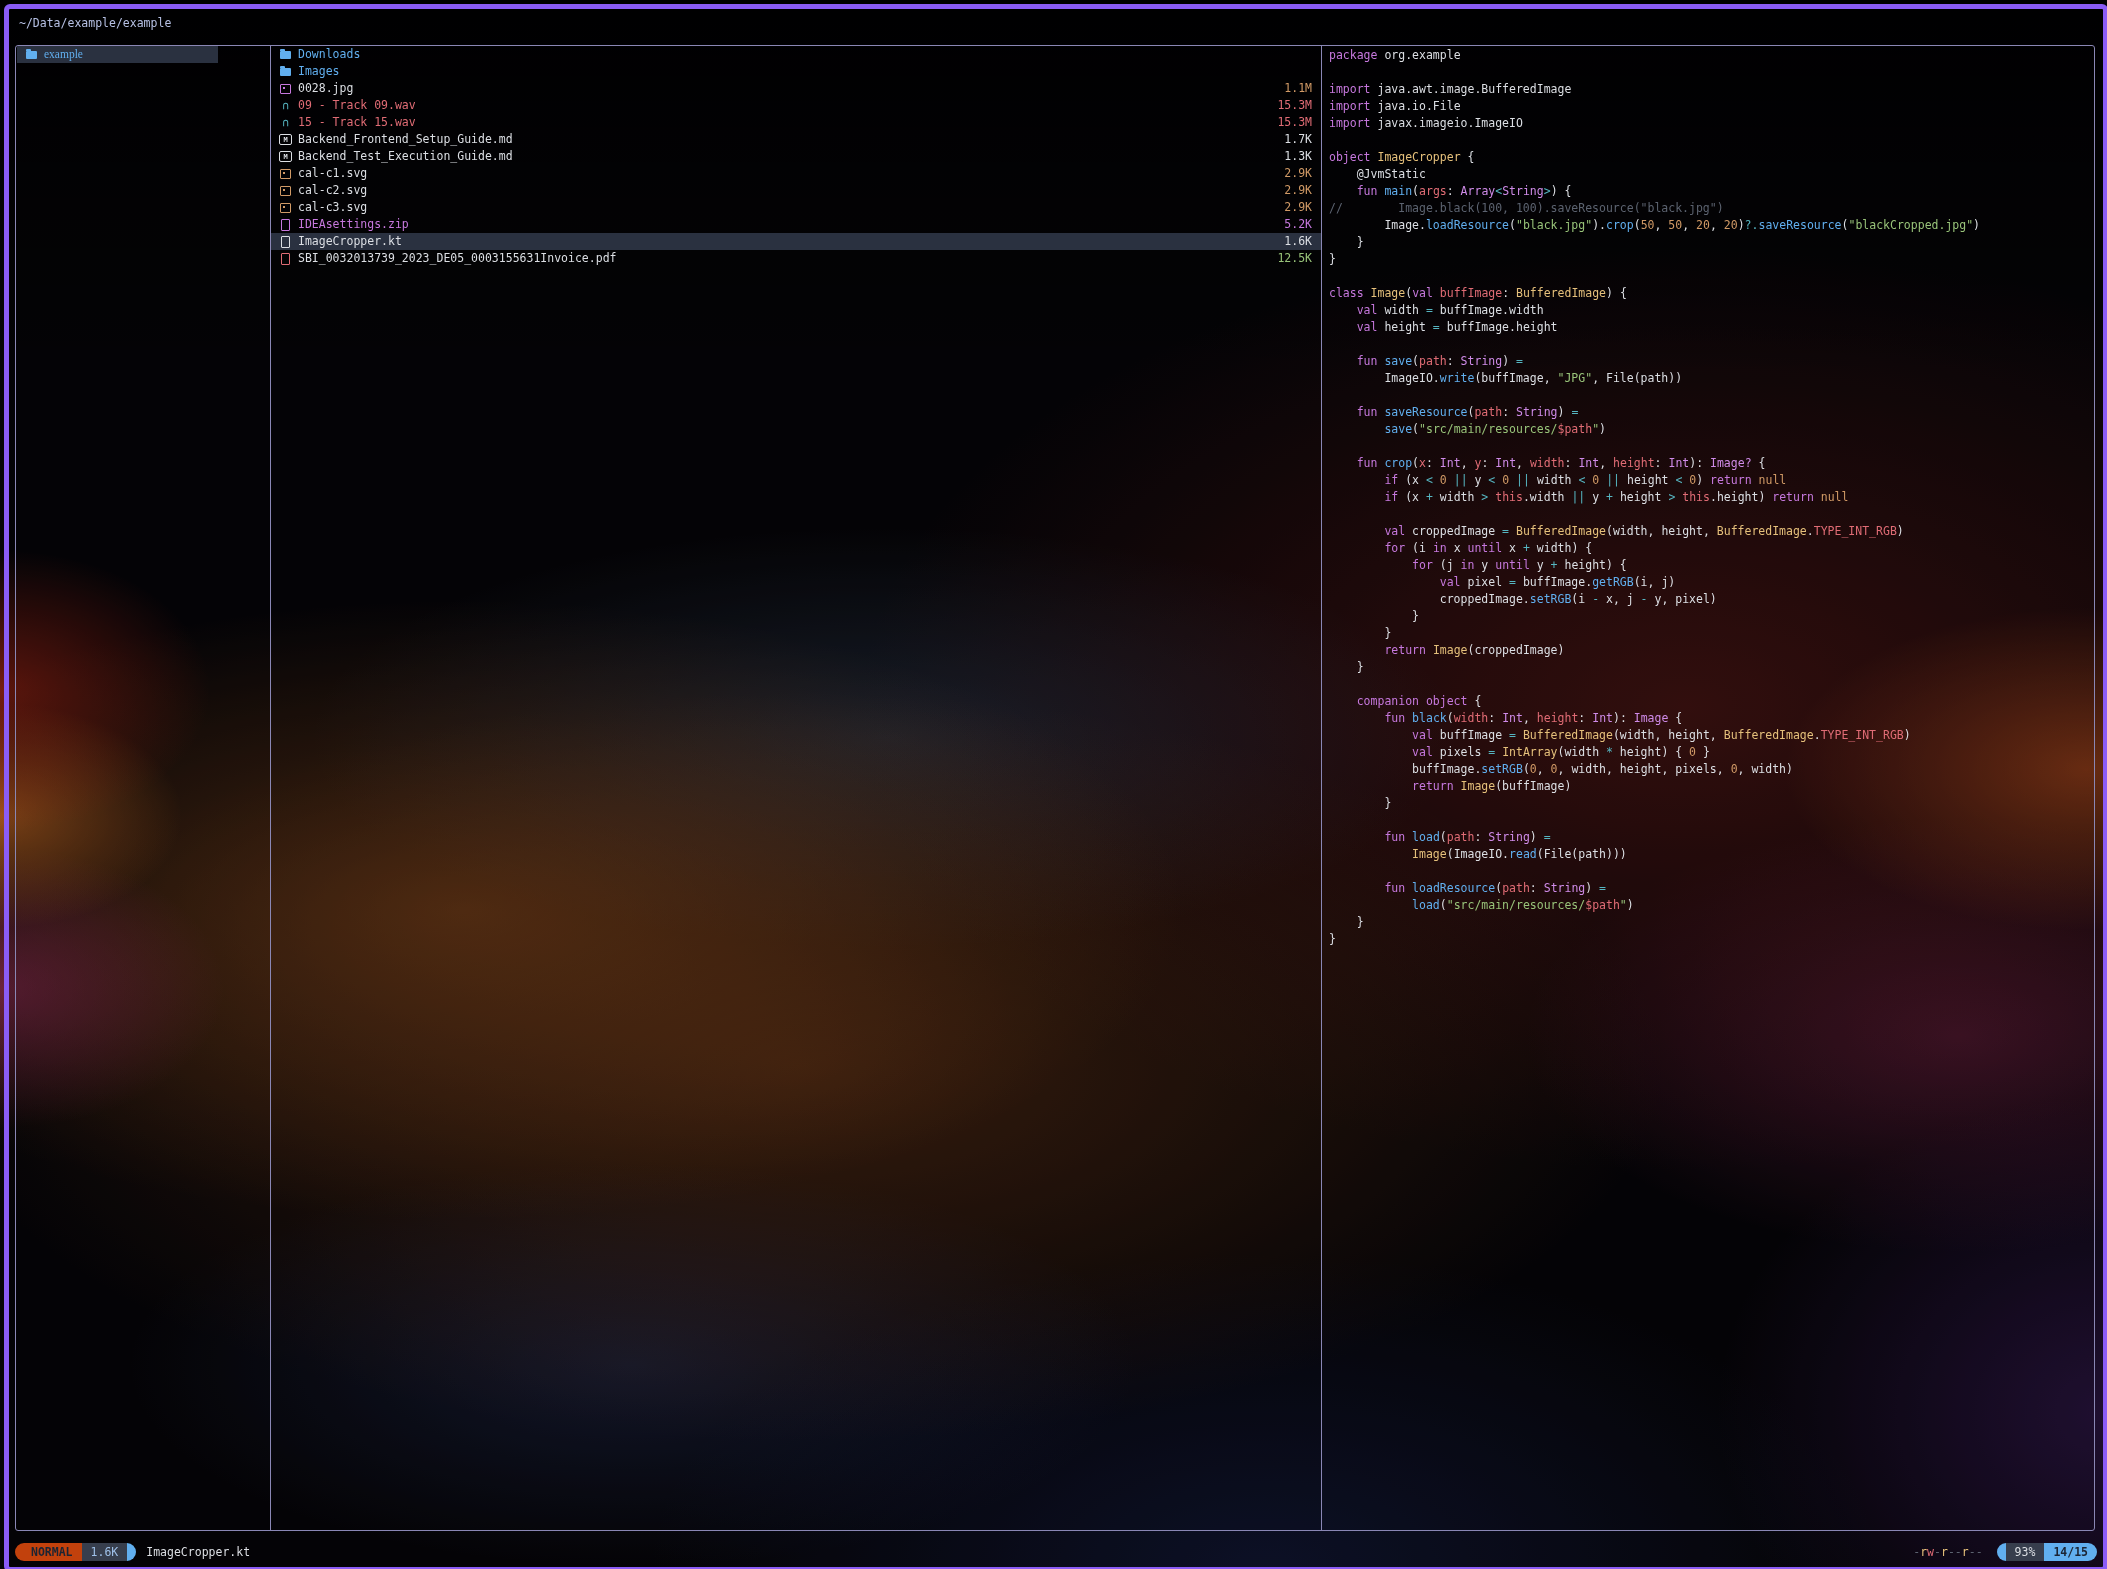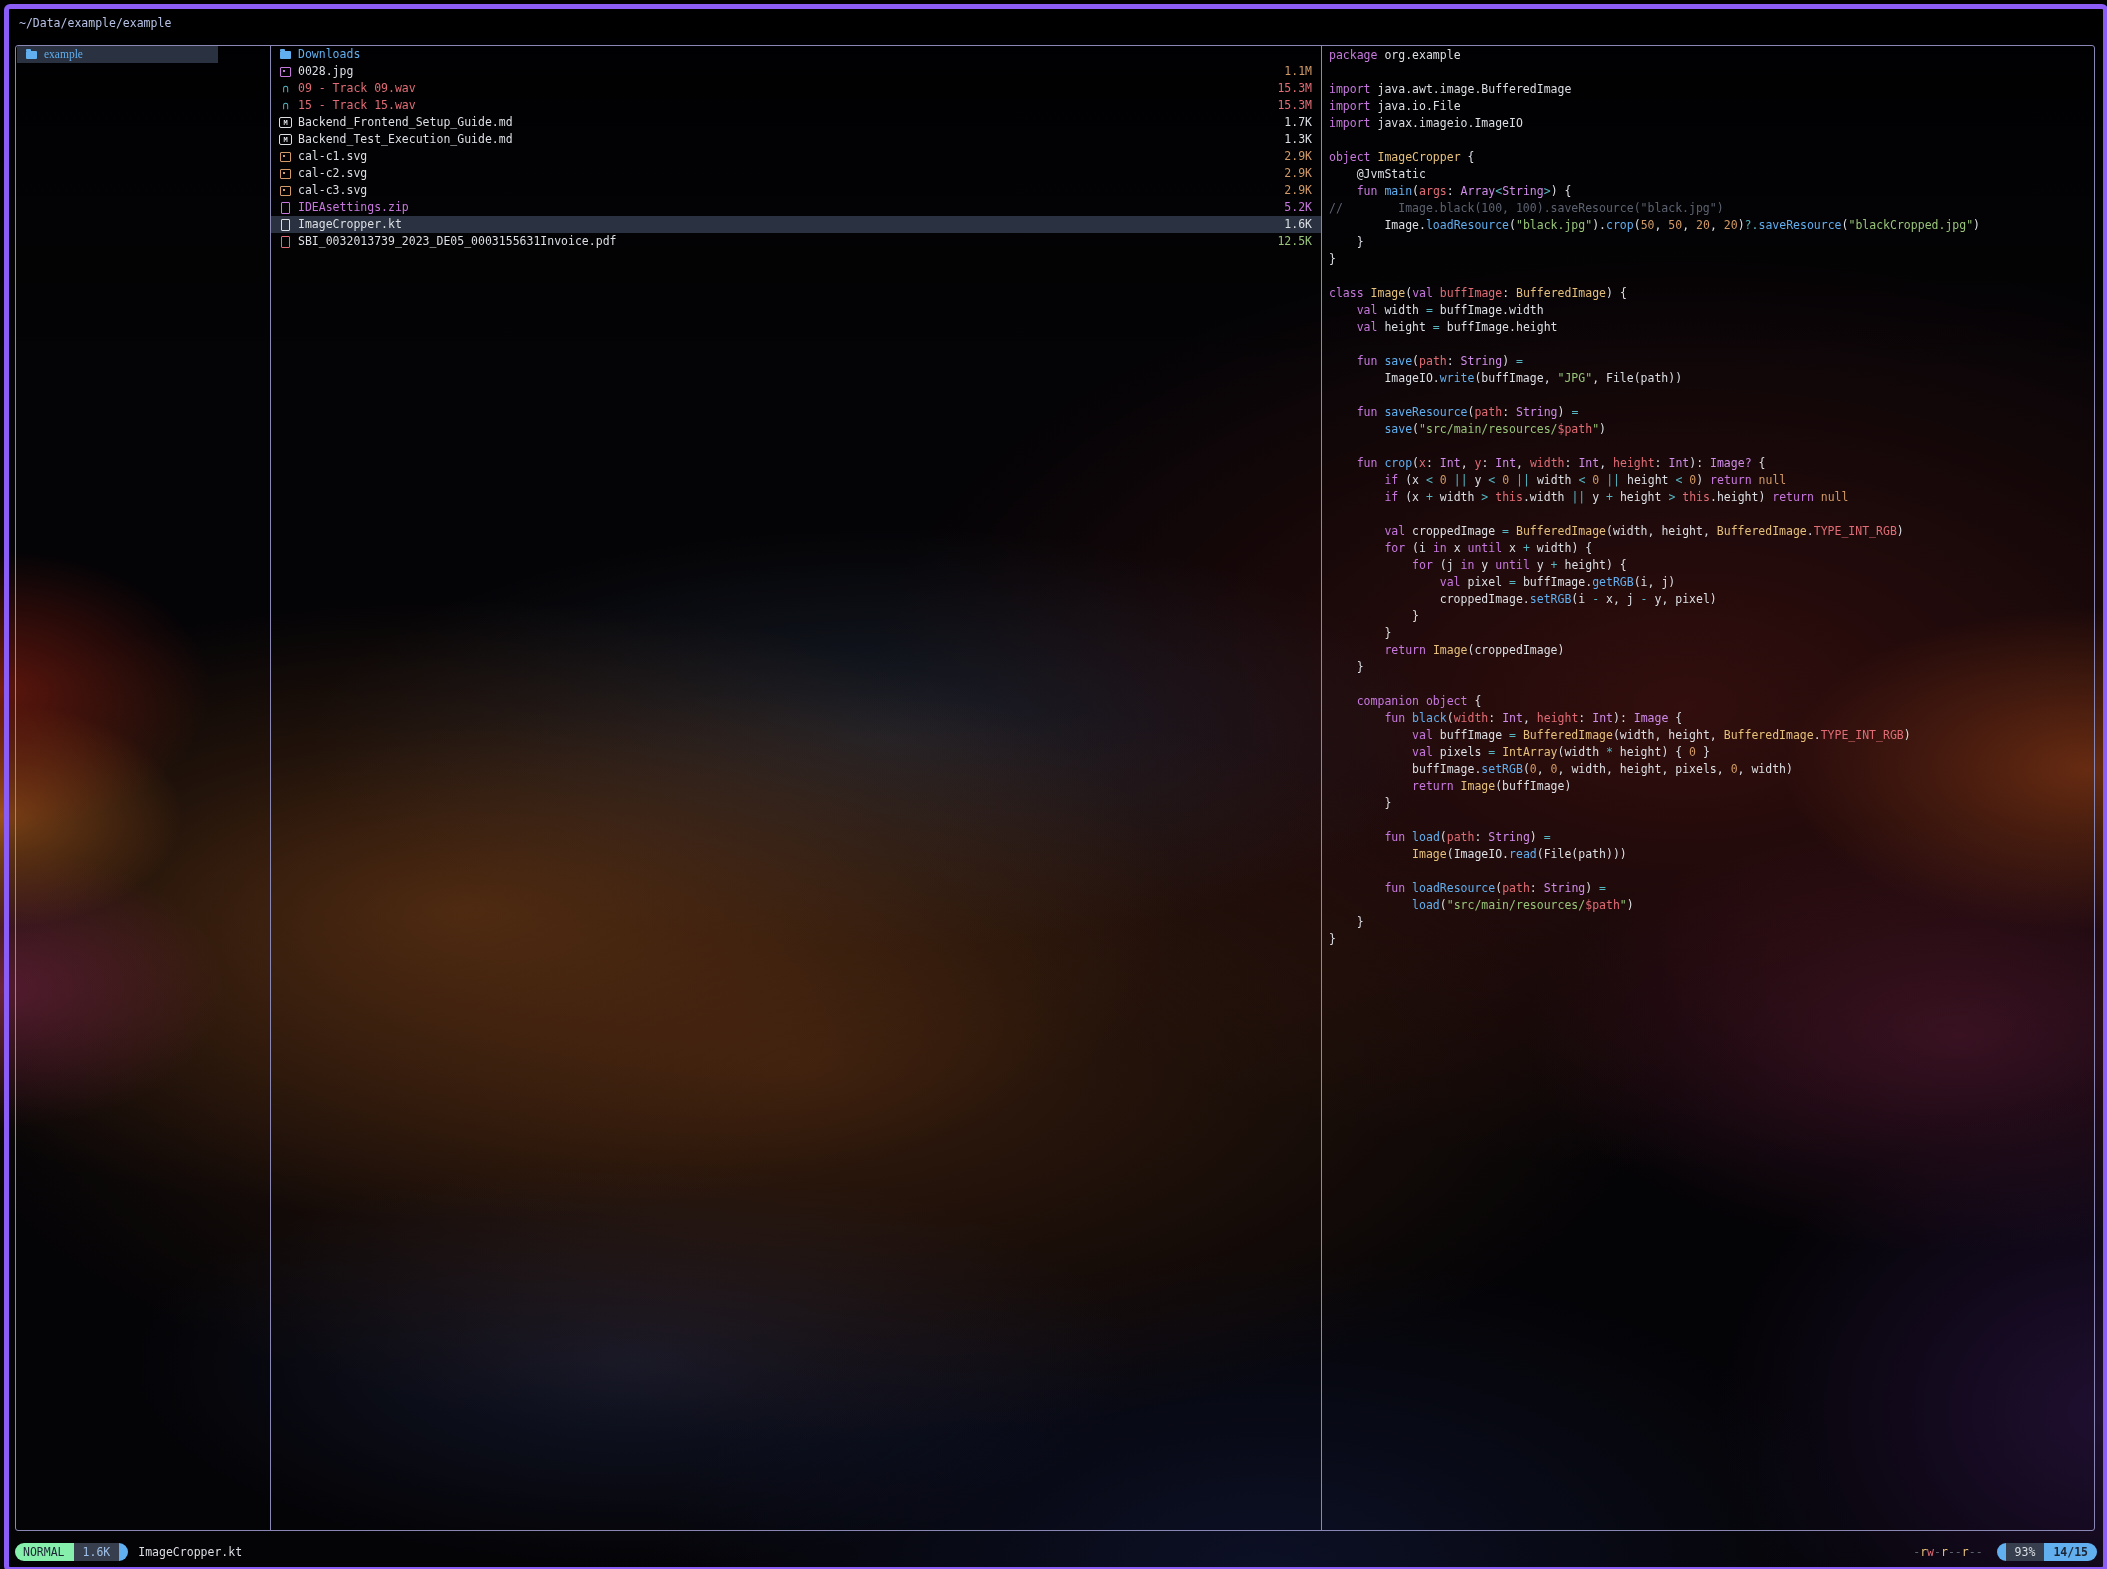--- a/index.html
+++ b/index.html
@@ -69,22 +69,22 @@
   .tk-kw{color:#c678dd}.tk-fn{color:#61afef}.tk-ty{color:#e5c07b}
   .tk-tp{color:#cf8be8}.tk-pr{color:#e06c75}.tk-st{color:#98c379}
   .tk-nu{color:#d19a66}.tk-op{color:#56b6c2}.tk-cm{color:#5c6370}
   .tk-pl{color:#dcdfe4}
 
   
   .statusbar{position:absolute;left:6px;right:6px;bottom:4px;height:22px;
     display:flex;align-items:center;justify-content:space-between;}
   .sb-left,.sb-right{display:flex;align-items:center;height:18px;}
   .seg{display:flex;align-items:center;height:18px;padding:0 9px;}
-  .sb-mode{background:#86efac;color:#1b2433;font-weight:normal;
-      border-radius:9px 0 0 9px;padding-left:8px;}
+  .sb-mode{background:#c2410c;color:#1b2433;font-weight:bold;
+      border-radius:9px 0 0 9px;padding-left:16px;}
   .sb-fsize{background:#373e4d;color:#9fc0e8;}
   .cap-r{width:9px;height:18px;background:#61afef;border-radius:0 9px 9px 0;}
   .cap-l{width:9px;height:18px;background:#61afef;border-radius:9px 0 0 9px;}
   .sb-fname{color:#dcdfe4;margin-left:10px;}
   .sb-perms{margin-right:14px;letter-spacing:0;}
   .pm-d{color:#5c6370}.pm-r{color:#e5c07b}.pm-w{color:#e06c75}
   .sb-pct{background:#373e4d;color:#dcdfe4;}
   .sb-pos{background:#61afef;color:#1b2433;font-weight:bold;border-radius:0 9px 9px 0;}
 </style>
 </head>
@@ -99,20 +99,24 @@
     <div class="pane pane-parent" id="parent-pane">
         <div class="row parent-row selected">
           <span class="ic ic-folder c-blue"></span>
           <span class="name c-blue">example</span>
         </div>
       </div>
     <div class="pane pane-current" id="current-pane">
         <div class="row">
           <span class="ic ic-folder c-blue"></span>
           <span class="name c-blue">Downloads</span>
+        </div>
+        <div class="row">
+          <span class="ic ic-folder c-blue"></span>
+          <span class="name c-blue">Images</span>
         </div>
         <div class="row">
           <span class="ic ic-img c-magenta"></span>
           <span class="name c-white">0028.jpg</span>
           <span class="size c-orange">1.1M</span>
         </div>
         <div class="row">
           <span class="ic ic-audio c-cyan">∩</span>
           <span class="name c-red">09 - Track 09.wav</span>
           <span class="size c-red">15.3M</span>

